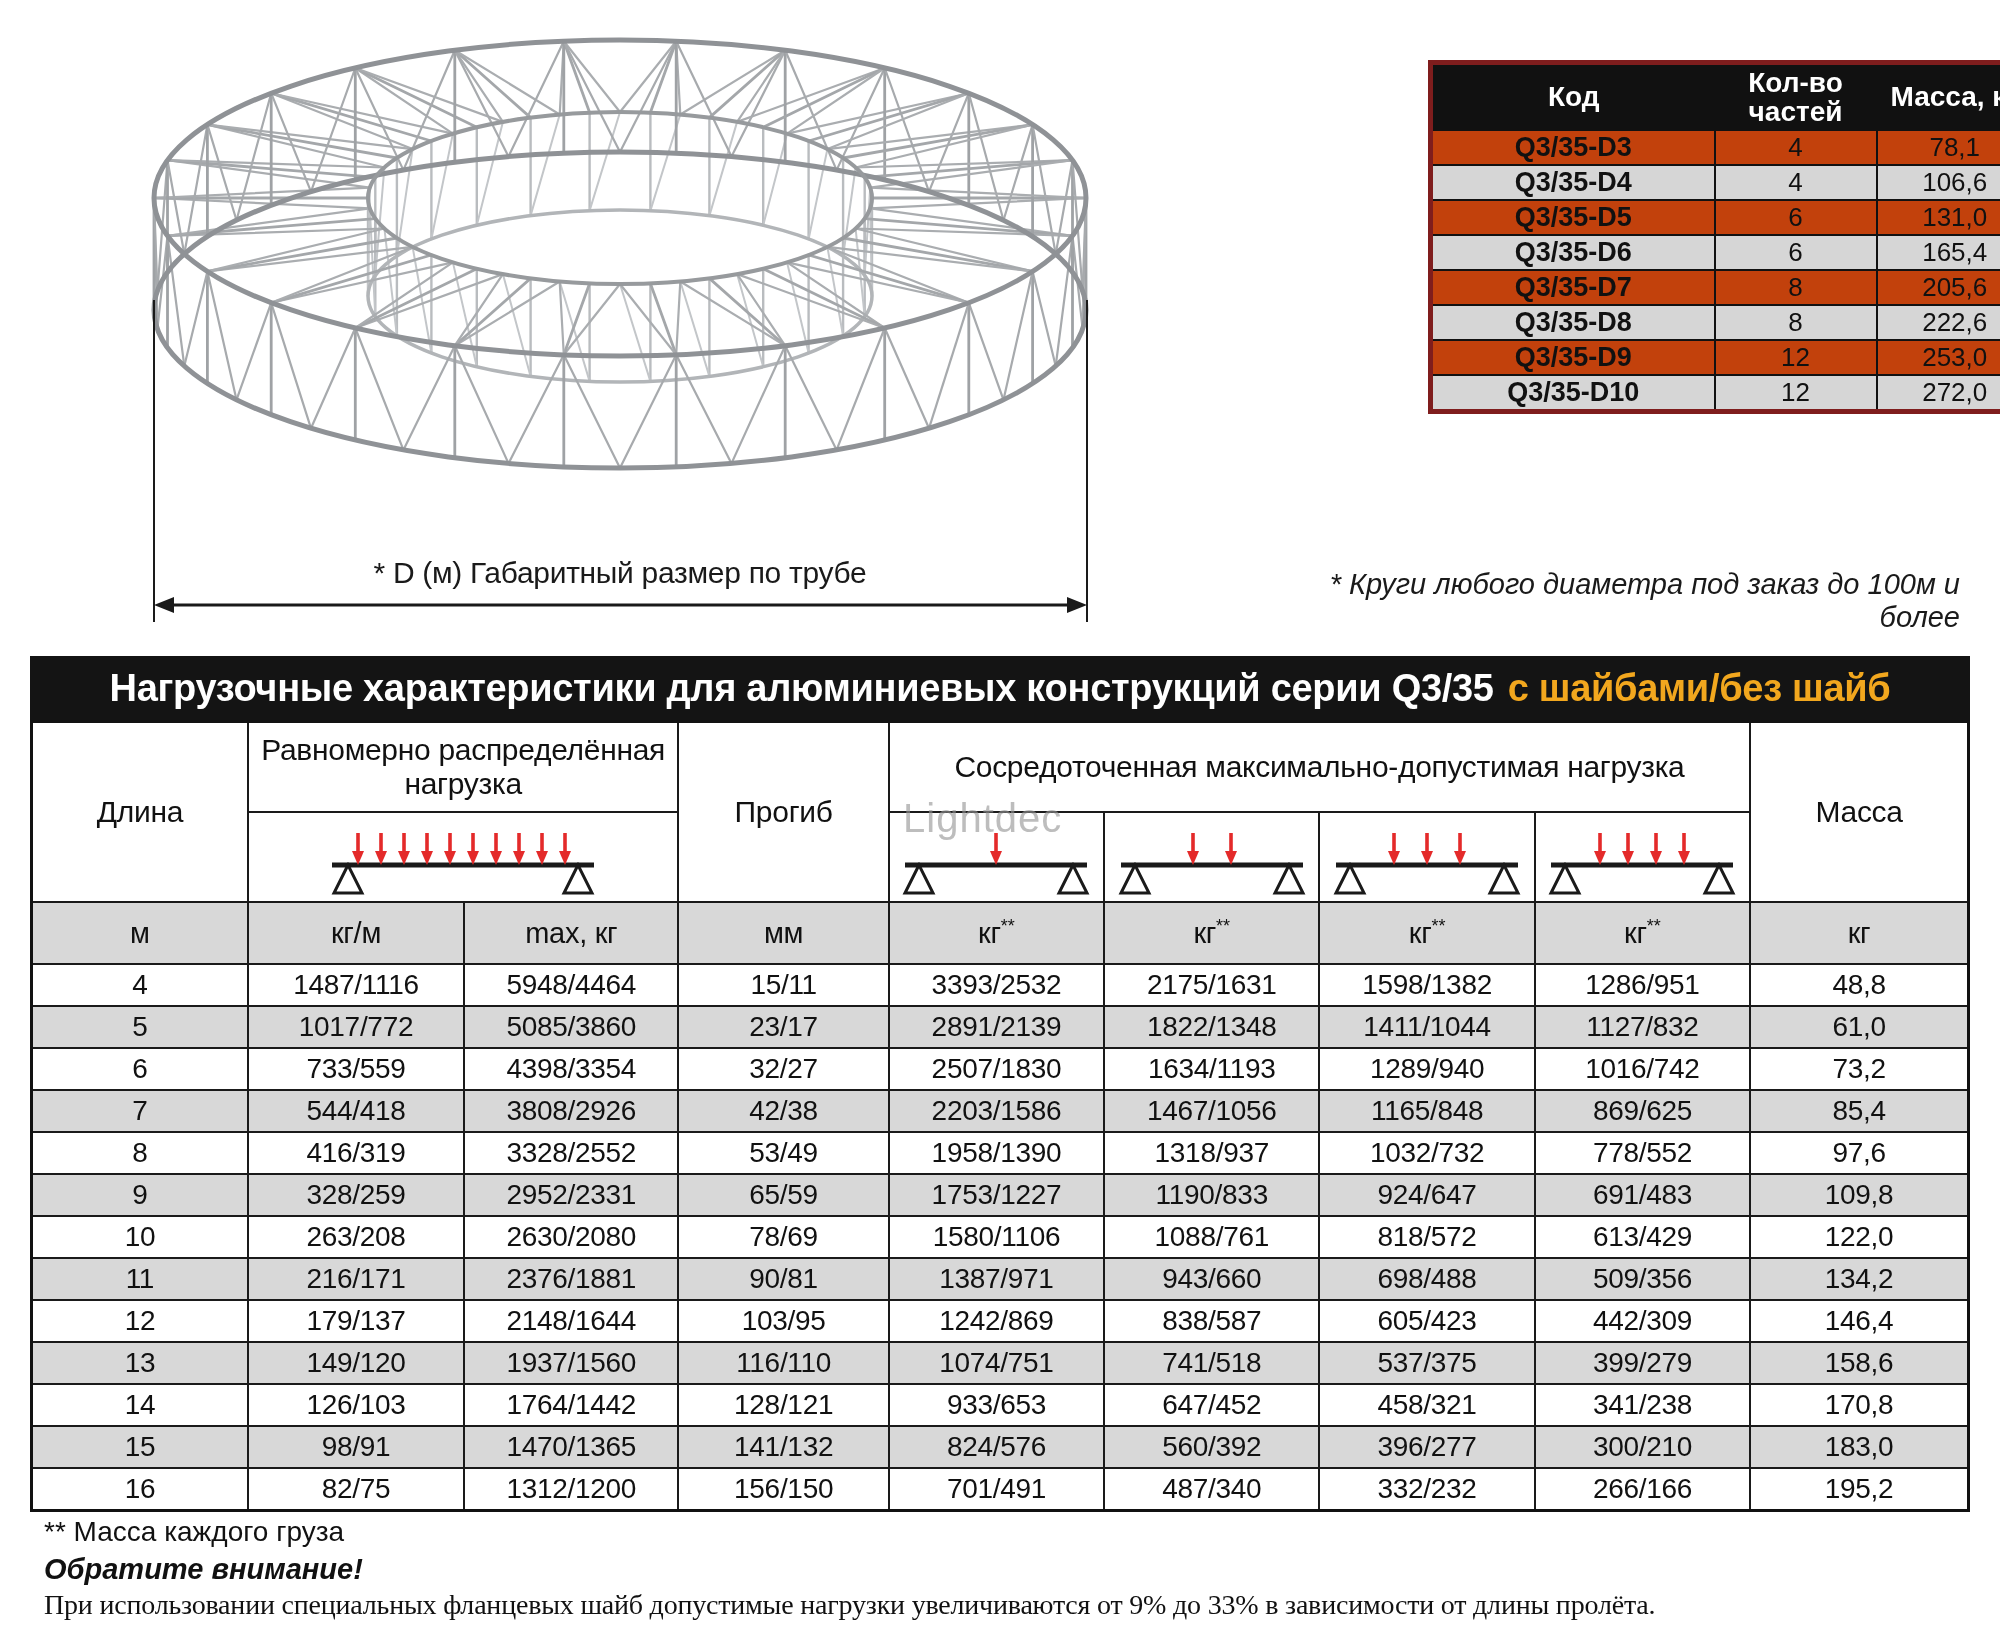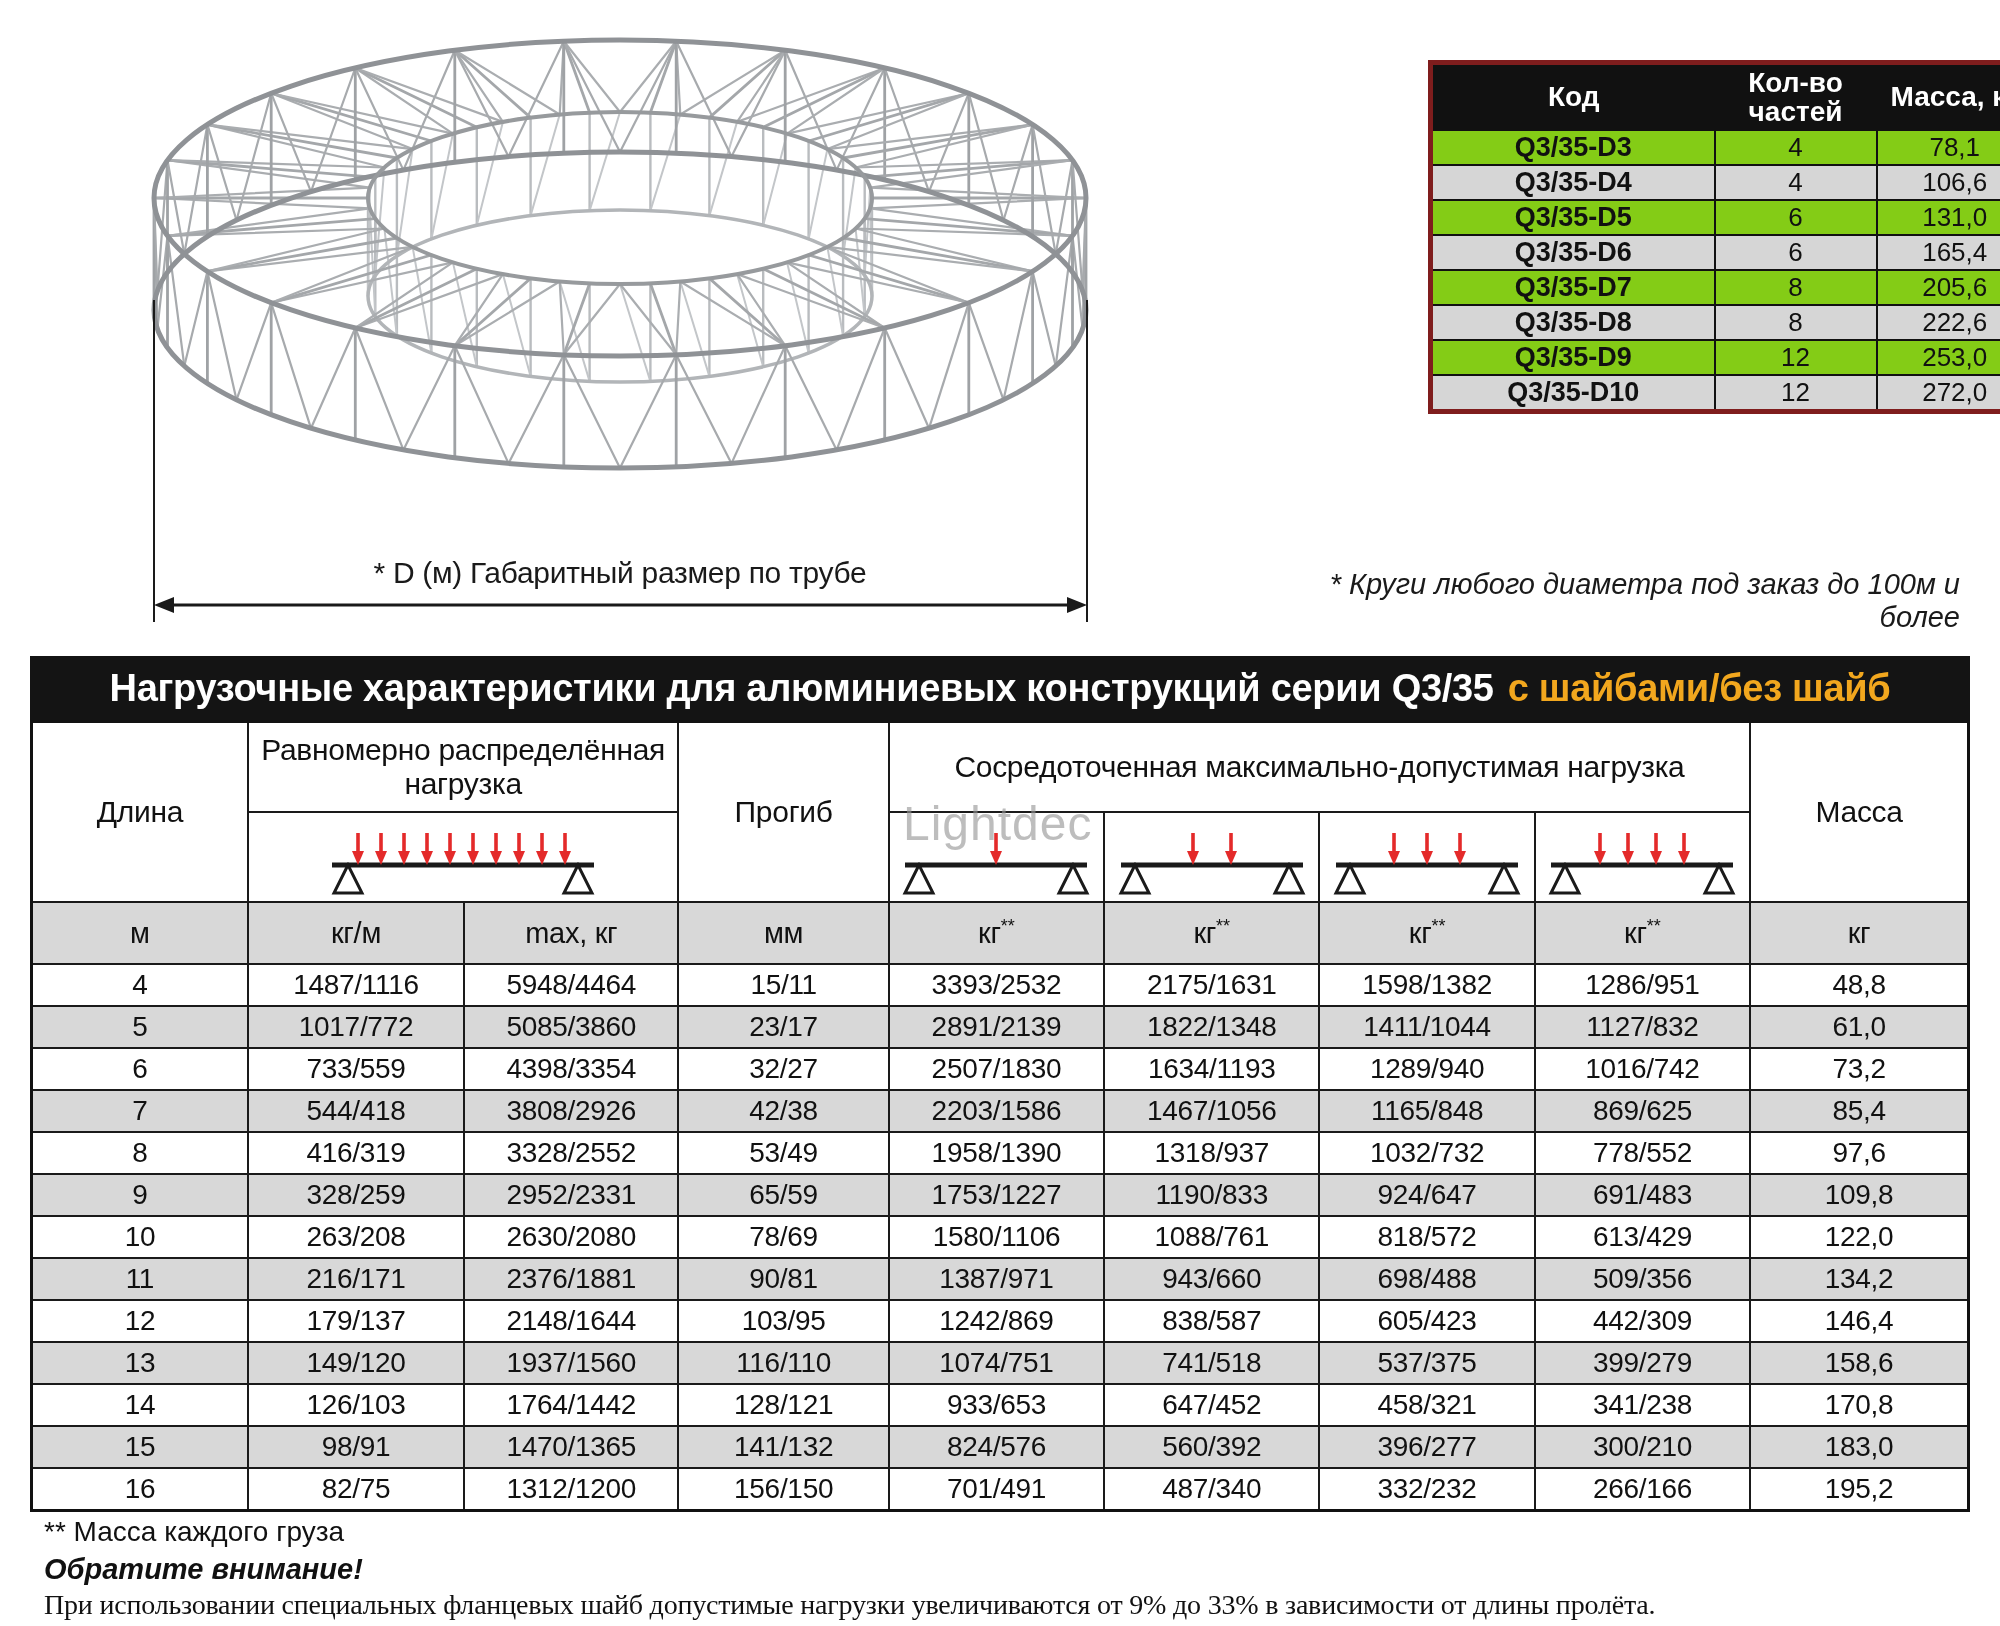--- a/index.html
+++ b/index.html
@@ -19,21 +19,21 @@
     position:absolute;left:1428px;top:60px;width:604px;border-collapse:collapse;
     table-layout:fixed;border:5px solid #7f1d1d;
   }
   .parts-table th{
     background:#111;color:#fff;font-size:28px;font-weight:bold;
     text-align:center;vertical-align:middle;height:64px;line-height:1.05;
     border:0;padding:0 4px;
   }
   .parts-table td{
     border:2px solid #111;text-align:center;vertical-align:middle;
-    font-size:26px;height:26px;padding:1px 4px;background:#84cc16;
+    font-size:26px;height:26px;padding:1px 4px;background:#c2410c;
   }
   .parts-table td:first-child{font-weight:bold;font-size:27px;}
   .parts-table tbody tr:nth-child(even) td{background:#d6d6d6;}
   #order-note{
     position:absolute;left:1310px;top:568px;width:650px;text-align:right;
     font-style:italic;font-size:29px;color:#1a1a1a;
   }
   
   #load-section{position:absolute;left:30px;top:656px;width:1940px;}
   #load-title{
@@ -51,21 +51,21 @@
   }
   .load-table thead .hdr{font-size:30px;height:88px;line-height:1.15;padding:0 10px;}
   .load-table .diag{height:88px;}
   .load-table .diag svg{display:block;margin:0 auto;}
   .load-table .units td{background:#d8d8d8;height:60px;font-size:29px;}
   .load-table .units sup{font-size:0.62em;vertical-align:super;letter-spacing:0;}
   .load-table tbody td{height:40px;background:#fff;}
   .load-table tbody tr:nth-child(even) td{background:#d8d8d8;}
   
   #watermark{
-    position:absolute;left:903px;top:796px;font-size:48px;color:#969696;opacity:.62;
+    position:absolute;left:903px;top:796px;font-size:40px;color:#969696;opacity:.62;
     letter-spacing:1px;z-index:5;pointer-events:none;
   }
   
   .foot{position:absolute;left:44px;color:#111;}
   #foot-mass{top:1516px;font-size:28px;}
   #foot-attn-title{top:1553px;font-size:29px;font-weight:bold;font-style:italic;}
   #foot-attn-text{top:1589px;font-size:28px;letter-spacing:-0.2px;font-family:Liberation Serif, serif;}
 </style>
 </head>
 <body>

